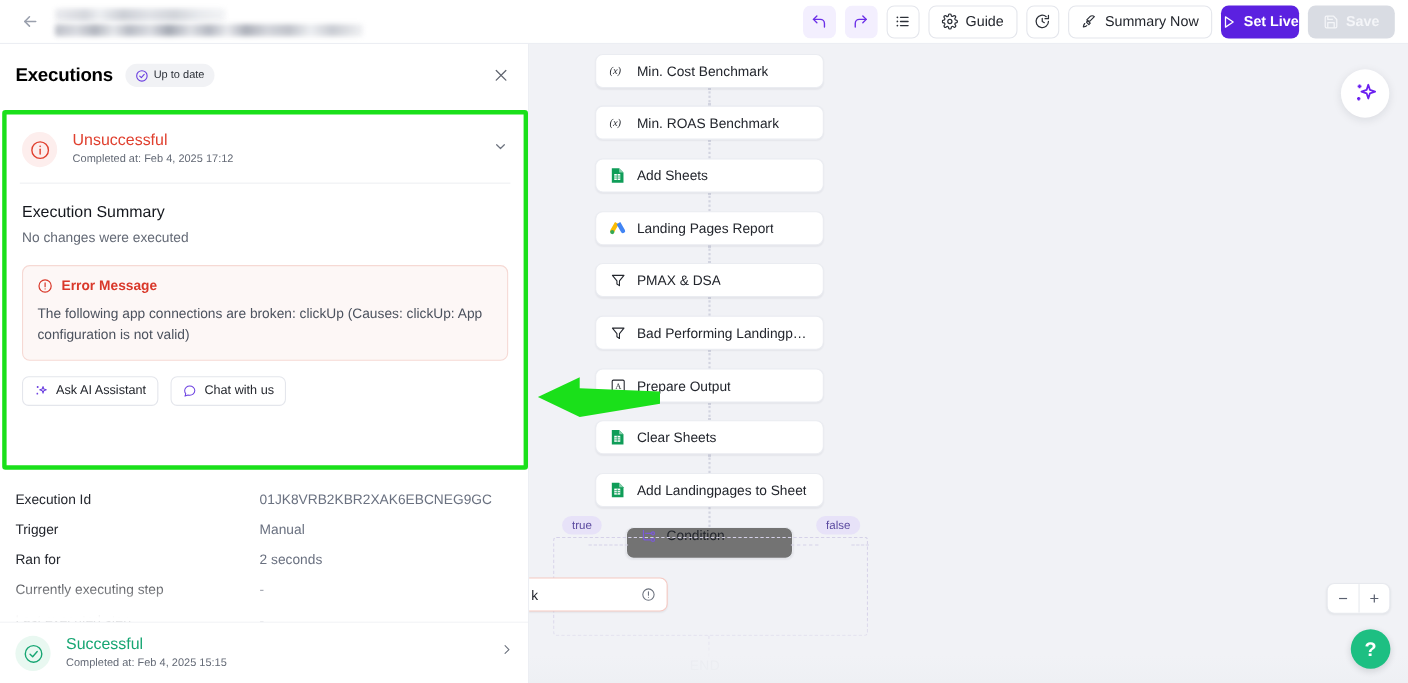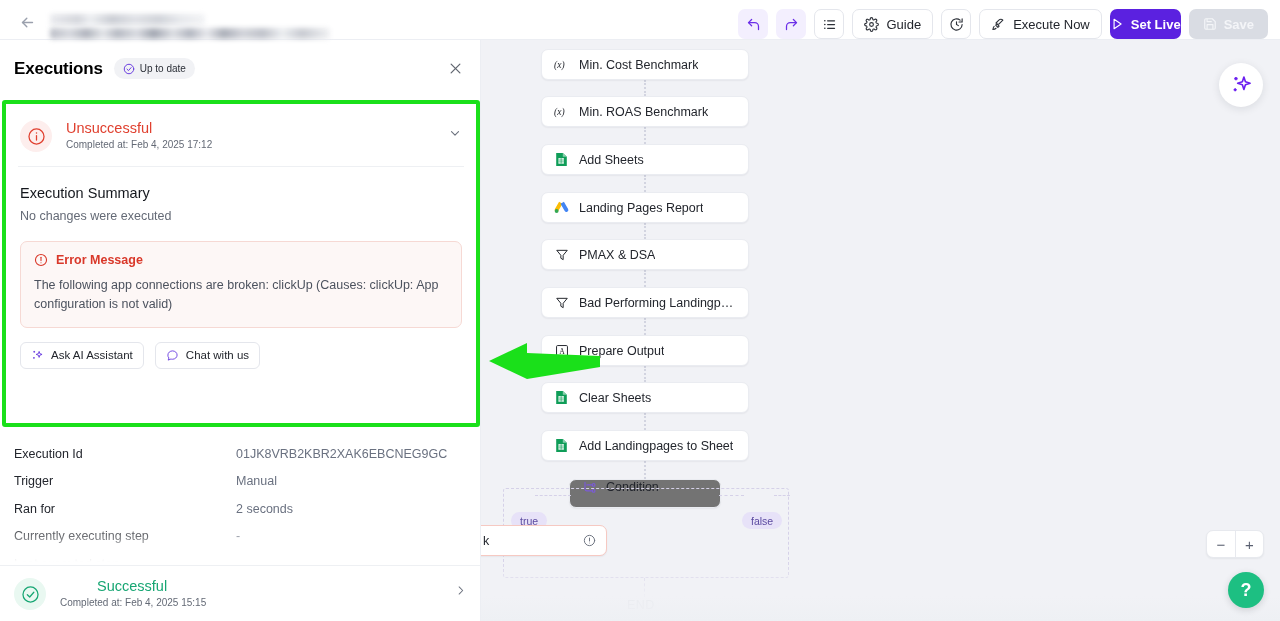--- a/index.html
+++ b/index.html
@@ -7,21 +7,21 @@
     width: 1280px; height: 621px;
     font-family: "Liberation Sans", sans-serif;
     background: #ffffff; overflow: hidden;
   }
   #app { position: relative; width: 1280px; height: 621px; }
 
   
   .topbar {
     position: absolute; top: 0; left: 0; width: 1280px; height: 40px;
     background: #ffffff; border-bottom: 1px solid #eceef3;
-    display: flex; align-items: flex-end; z-index: 40;
+    display: flex; align-items: center; z-index: 40;
   }
   .back-arrow {
     width: 34px; height: 34px; margin-left: 10px;
     display: flex; align-items: center; justify-content: center;
     color: #9aa0ad; cursor: pointer;
   }
   .title-blur {
     margin-left: 6px; display: flex; flex-direction: column; gap: 3px;
     padding-top: 2px;
   }
@@ -94,21 +94,21 @@
     border-left: 2px dotted #d2d4e0;
   }
   .cond-node {
     position: absolute; left: 569px; top: 439px; width: 152px; height: 29px;
     background: #737373; border: 1px solid #eaecf1; border-radius: 7px;
     display: flex; align-items: flex-start; padding: 0 12px; gap: 9px;
     font-size: 12.5px; color: #23262d; cursor: pointer;
     box-shadow: 0 1px 1.5px rgba(24,28,40,.05);
   }
   .branch-pill {
-    position: absolute; top: 472px; height: 17px; padding: 0 9px;
+    position: absolute; top: 429px; height: 17px; padding: 0 9px;
     border-radius: 9px; background: #e7e2f8; color: #5b4aa0;
     font-size: 10.5px; display: flex; align-items: center; justify-content: center;
   }
   .pill-true  { left: 511px; }
   .pill-false { left: 742px; }
   .branch-box {
     position: absolute; left: 503px; top: 448px; width: 286px; height: 90px;
     border: 1px dashed #d5d1e8; border-radius: 3px;
   }
   .dash-h {
@@ -177,21 +177,21 @@
   }
   .exec-head { display: flex; align-items: flex-start; padding: 16px 14px 14px 14px; gap: 14px; }
   .status-ring {
     width: 32px; height: 32px; border-radius: 50%; flex: 0 0 32px;
     display: flex; align-items: center; justify-content: center;
   }
   .ring-fail { background: #fdeeed; }
   .ring-ok   { background: #e9f8f1; }
   .status-text { display: flex; flex-direction: column; gap: 3px; }
   .status-title { font-size: 14.5px; color: #e0402f; font-weight: 400; }
-  .status-title.ok { color: #17a673; margin-left: 37px; }
+  .status-title.ok { color: #17a673; }
   .status-sub { font-size: 10px; color: #646a76; }
   .chev { margin-left: auto; color: #6c727e; display: flex; align-items: center;
     padding-top: 6px; cursor: pointer; }
   .divider { height: 1px; background: #eef0f3; margin: 0 12px; }
   .summary-h { font-size: 14.5px; color: #14171d; font-weight: 400; padding: 18px 14px 0 14px; }
   .summary-p { font-size: 12.5px; color: #646a76; padding: 8px 14px 0 14px; }
   .err-box {
     margin: 18px 14px 0 14px; border: 1px solid #f6d9d4; border-radius: 7px;
     background: #fdf7f6; padding: 11px 13px 13px 13px;
   }
@@ -279,21 +279,21 @@
           </svg>
       </div>
       <div class="tb-text-btn">
         <span style="display:flex">
           <svg width="15" height="15" viewBox="0 0 24 24" fill="none" stroke="#2c3038" stroke-width="1.7" stroke-linecap="round" stroke-linejoin="round">
               <path d="M5 15c-1.5 1.5-2 5-2 5s3.5-.5 5-2"></path>
               <path d="M12.5 11.5 19 5a4.5 4.5 0 0 0-6.4 0L8 9.6l1.5 1.5z"></path>
               <path d="M9.5 11 13 14.5l-2 2L7.5 13z"></path>
             </svg>
         </span>
-        <span class="lbl">Execute Now</span>
+        <span class="lbl">Summary Now</span>
       </div>
       <div class="btn-setlive">
         <span style="display:flex">
           <svg width="14" height="14" viewBox="0 0 24 24" fill="none" stroke="#fff" stroke-width="2" stroke-linejoin="round">
               <polygon points="7 4 19 12 7 20"></polygon>
             </svg>
         </span>
         <span>Set Live</span>
       </div>
       <div class="btn-save">

